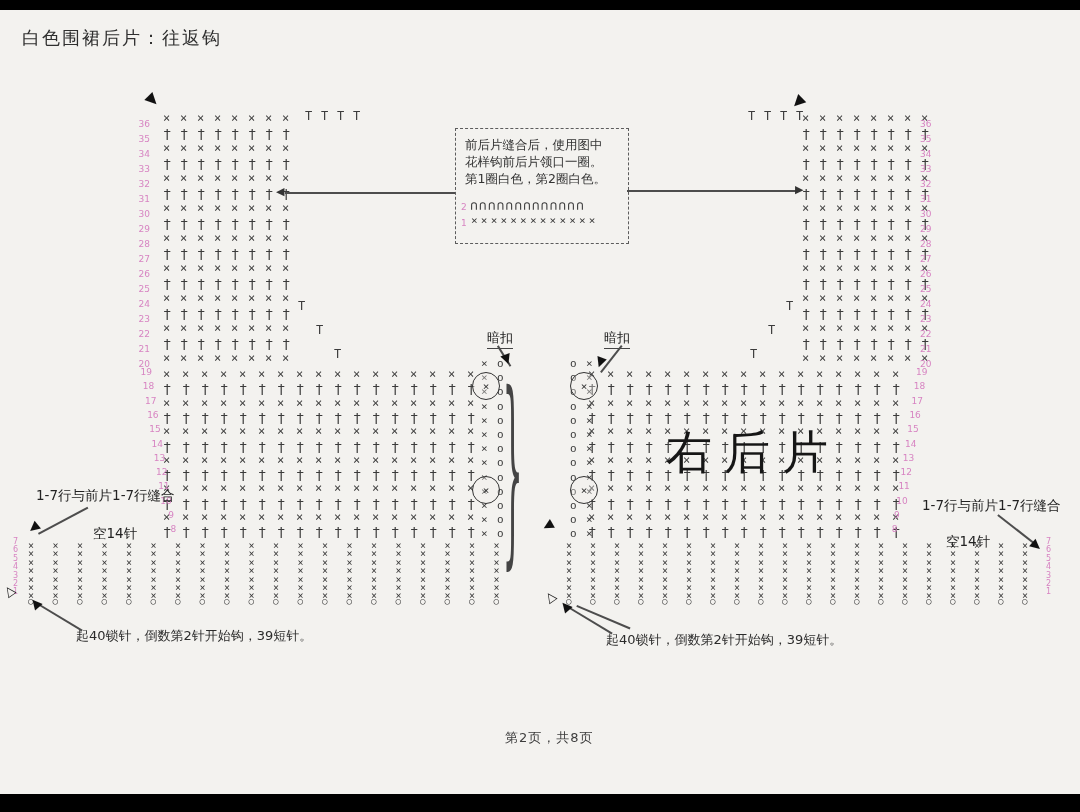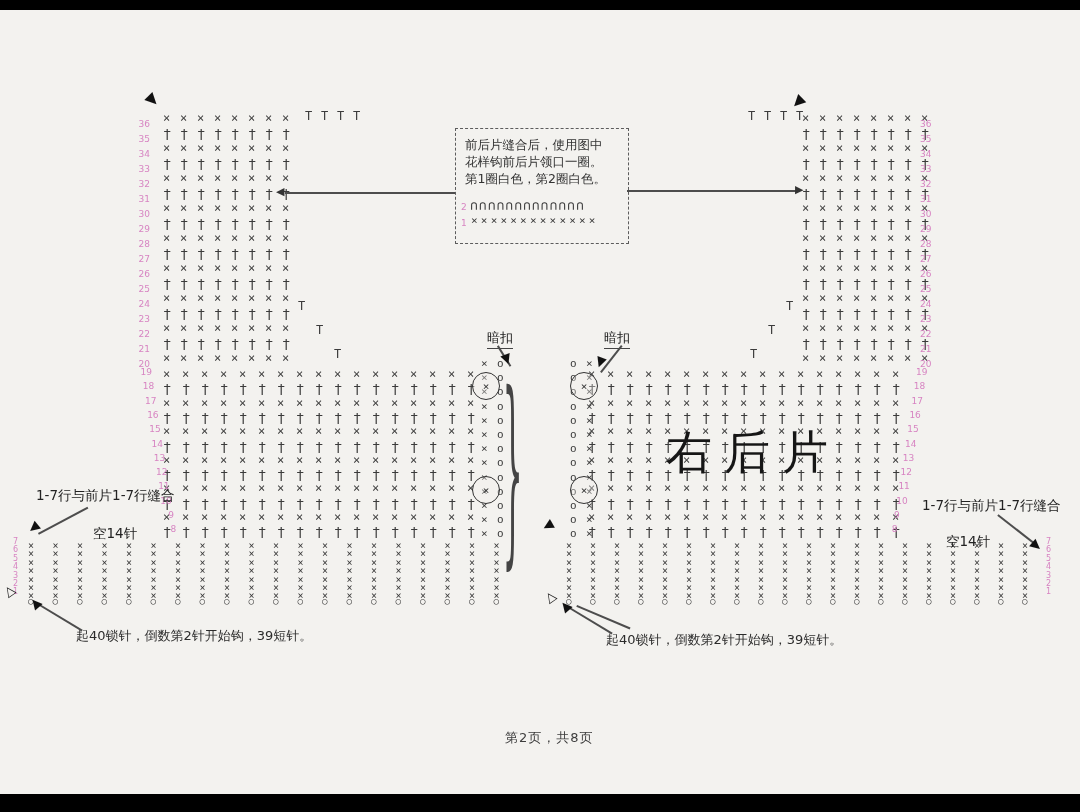--- a/index.html
+++ b/index.html
@@ -34,20 +34,21 @@
                display:flex;align-items:center;justify-content:center;
                font-family:"DejaVu Sans Mono",monospace;font-size:11px;color:#333;
                background:rgba(243,242,239,.35);}
 </style>
 </head>
 <body>
 
 <div id="canvas">
   <div id="sheet"></div>
 
+  <div class="abs title" style="left:22px;top:26px;">白色围裙后片：往返钩</div>
 
   <div class="abs" id="chart-left" style="left:0;top:0;width:1080px;height:812px;">
       <div class="abs sym" style="left: 163px; top: 112px; font-size: 12px; letter-spacing: 9.776px;">××××××××</div>
       <div class="abs sym" style="left: 163px; top: 127px; font-size: 14px; letter-spacing: 8.572px;">††††††††</div>
       <div class="abs sym" style="left: 163px; top: 142px; font-size: 12px; letter-spacing: 9.776px;">××××××××</div>
       <div class="abs sym" style="left: 163px; top: 157px; font-size: 14px; letter-spacing: 8.572px;">††††††††</div>
       <div class="abs sym" style="left: 163px; top: 172px; font-size: 12px; letter-spacing: 9.776px;">××××××××</div>
       <div class="abs sym" style="left: 163px; top: 187px; font-size: 14px; letter-spacing: 8.572px;">††††††††</div>
       <div class="abs sym" style="left: 163px; top: 202px; font-size: 12px; letter-spacing: 9.776px;">××××××××</div>
       <div class="abs sym" style="left: 163px; top: 217px; font-size: 14px; letter-spacing: 8.572px;">††††††††</div>

